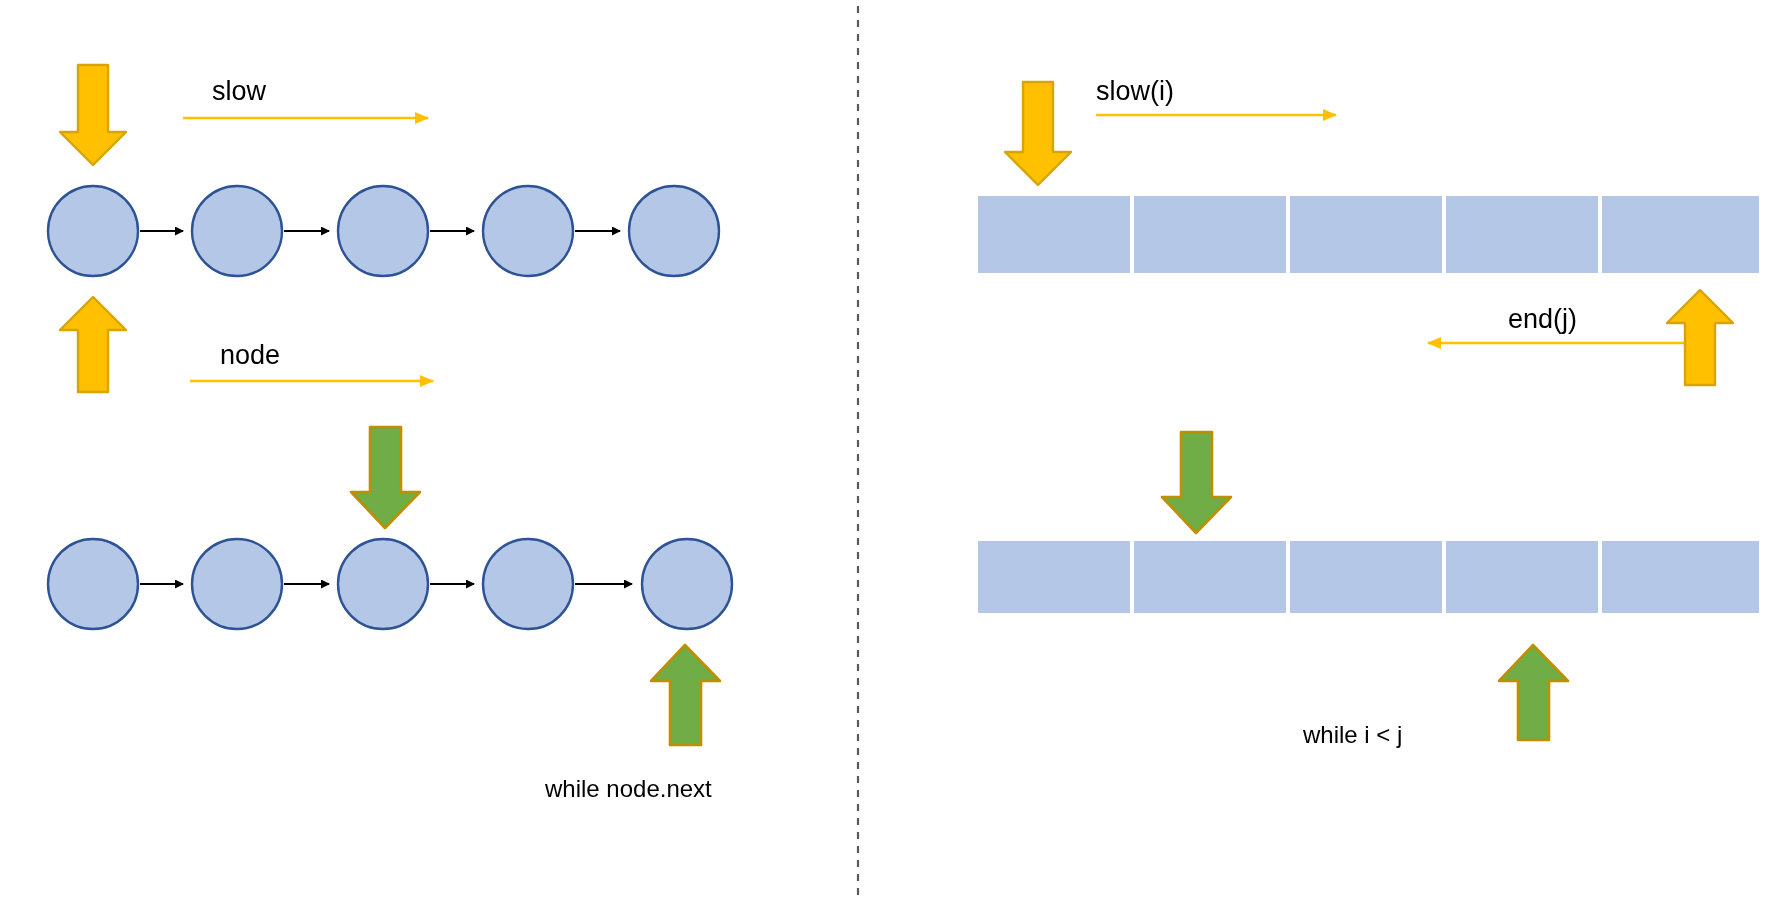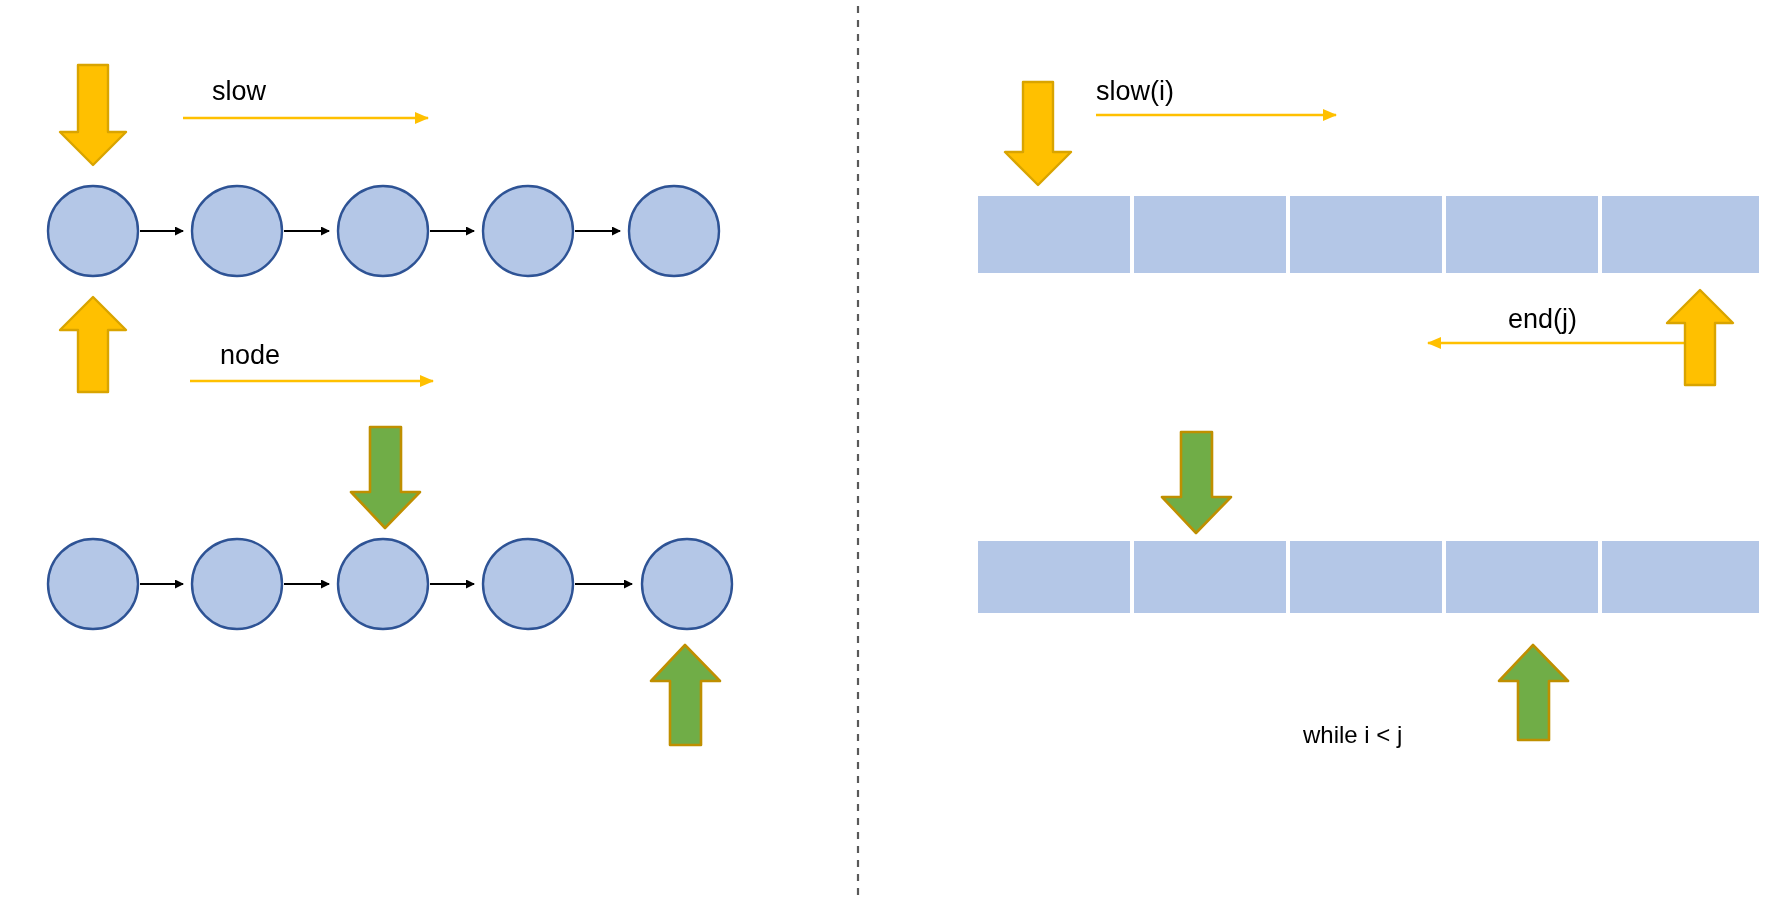--- a/index.html
+++ b/index.html
@@ -117,20 +117,21 @@
       <rect x="1602" y="541" width="157" height="72" fill="#B4C7E7"></rect>
     </g>
 
     <path d="M1533,645 L1568,681 L1549,681 L1549,740 L1518,740 L1518,681 L1499,681 z" fill="#70AD47" stroke="#BF8F00" stroke-width="2.6" stroke-linejoin="round"></path>
   </svg>
 
   <div class="lbl lbl-small" style="left:212px; top:78px;">slow</div>
 
   <div class="lbl lbl-small" style="left:220px; top:342px;">node</div>
 
+  <div class="lbl lbl-big" style="left:545px; top:777px;">while node.next</div>
 
   <div class="lbl lbl-small" style="left:1096px; top:78px;">slow(i)</div>
 
   <div class="lbl lbl-small" style="left:1508px; top:306px;">end(j)</div>
 
   <div class="lbl lbl-big" style="left:1303px; top:723px;">while i &lt; j</div>
 
 </div>
 
 </body></html>

